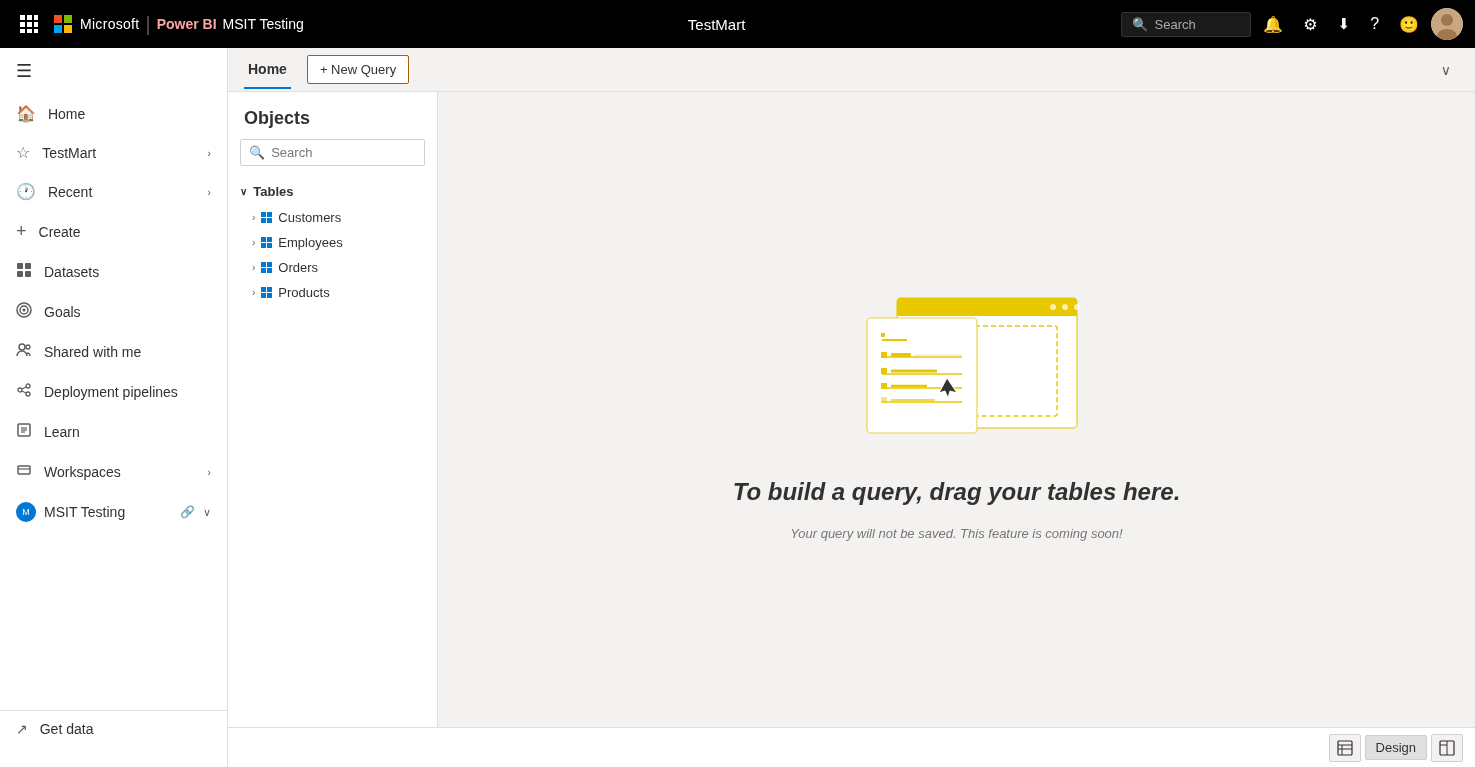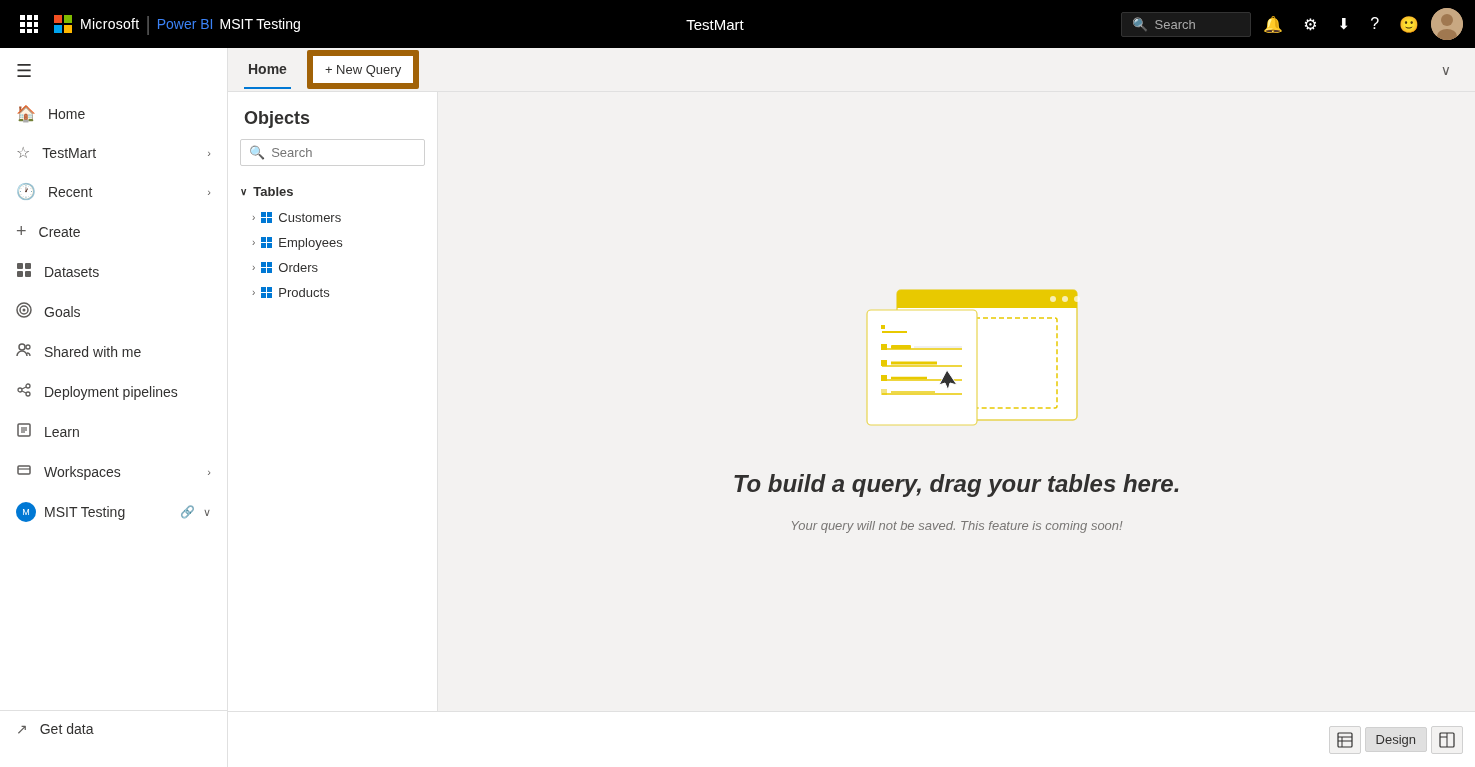--- a/index.html
+++ b/index.html
@@ -37,21 +37,21 @@
       grid-template-rows: 8px 8px;
       gap: 2px;
       margin-right: 8px;
     }
     .ms-sq-red { background: #f25022; }
     .ms-sq-green { background: #7fba00; }
     .ms-sq-blue { background: #00a4ef; }
     .ms-sq-yellow { background: #ffb900; }
     .ms-brand-text { color: #fff; font-size: 14px; font-weight: 300; letter-spacing: 0.3px; }
     .ms-divider { color: #555; margin: 0 6px; font-size: 20px; font-weight: 100; }
-    .ms-powerbi-text { color: #3b82f6; font-size: 14px; font-weight: 400; }
+    .ms-powerbi-text { color: #fca5a5; font-size: 14px; font-weight: 700; }
     .ms-org-text { color: #fff; font-size: 14px; font-weight: 400; margin-left: 6px; }
     .top-nav-title {
       flex: 1;
       text-align: center;
       color: #fff;
       font-size: 15px;
       font-weight: 500;
     }
     .top-nav-icons {
       display: flex;
@@ -183,21 +183,21 @@
       border-bottom: 2px solid #0078d4;
       cursor: pointer;
       margin-right: 16px;
     }
     .new-query-btn {
       display: flex;
       align-items: center;
       gap: 6px;
       padding: 6px 12px;
       background: #fff;
-      border: 6px solid #a16207;
+      border: 1px solid #a16207;
       border-radius: 2px;
       cursor: pointer;
       font-size: 13px;
       color: #323130;
     }
     .expand-btn {
       margin-left: auto;
       cursor: pointer;
       color: #605e5c;
       font-size: 14px;
@@ -310,21 +310,21 @@
       font-size: 13px;
       color: #797775;
       text-align: center;
       font-style: italic;
     }
 
     
     .bottom-bar {
       background: #fff;
       border-top: 1px solid #e0e0e0;
-      height: 56px;
+      height: 40px;
       display: flex;
       align-items: center;
       padding: 0 12px;
       justify-content: flex-end;
       gap: 4px;
     }
     .bottom-bar-btn {
       display: flex;
       align-items: center;
       gap: 4px;

